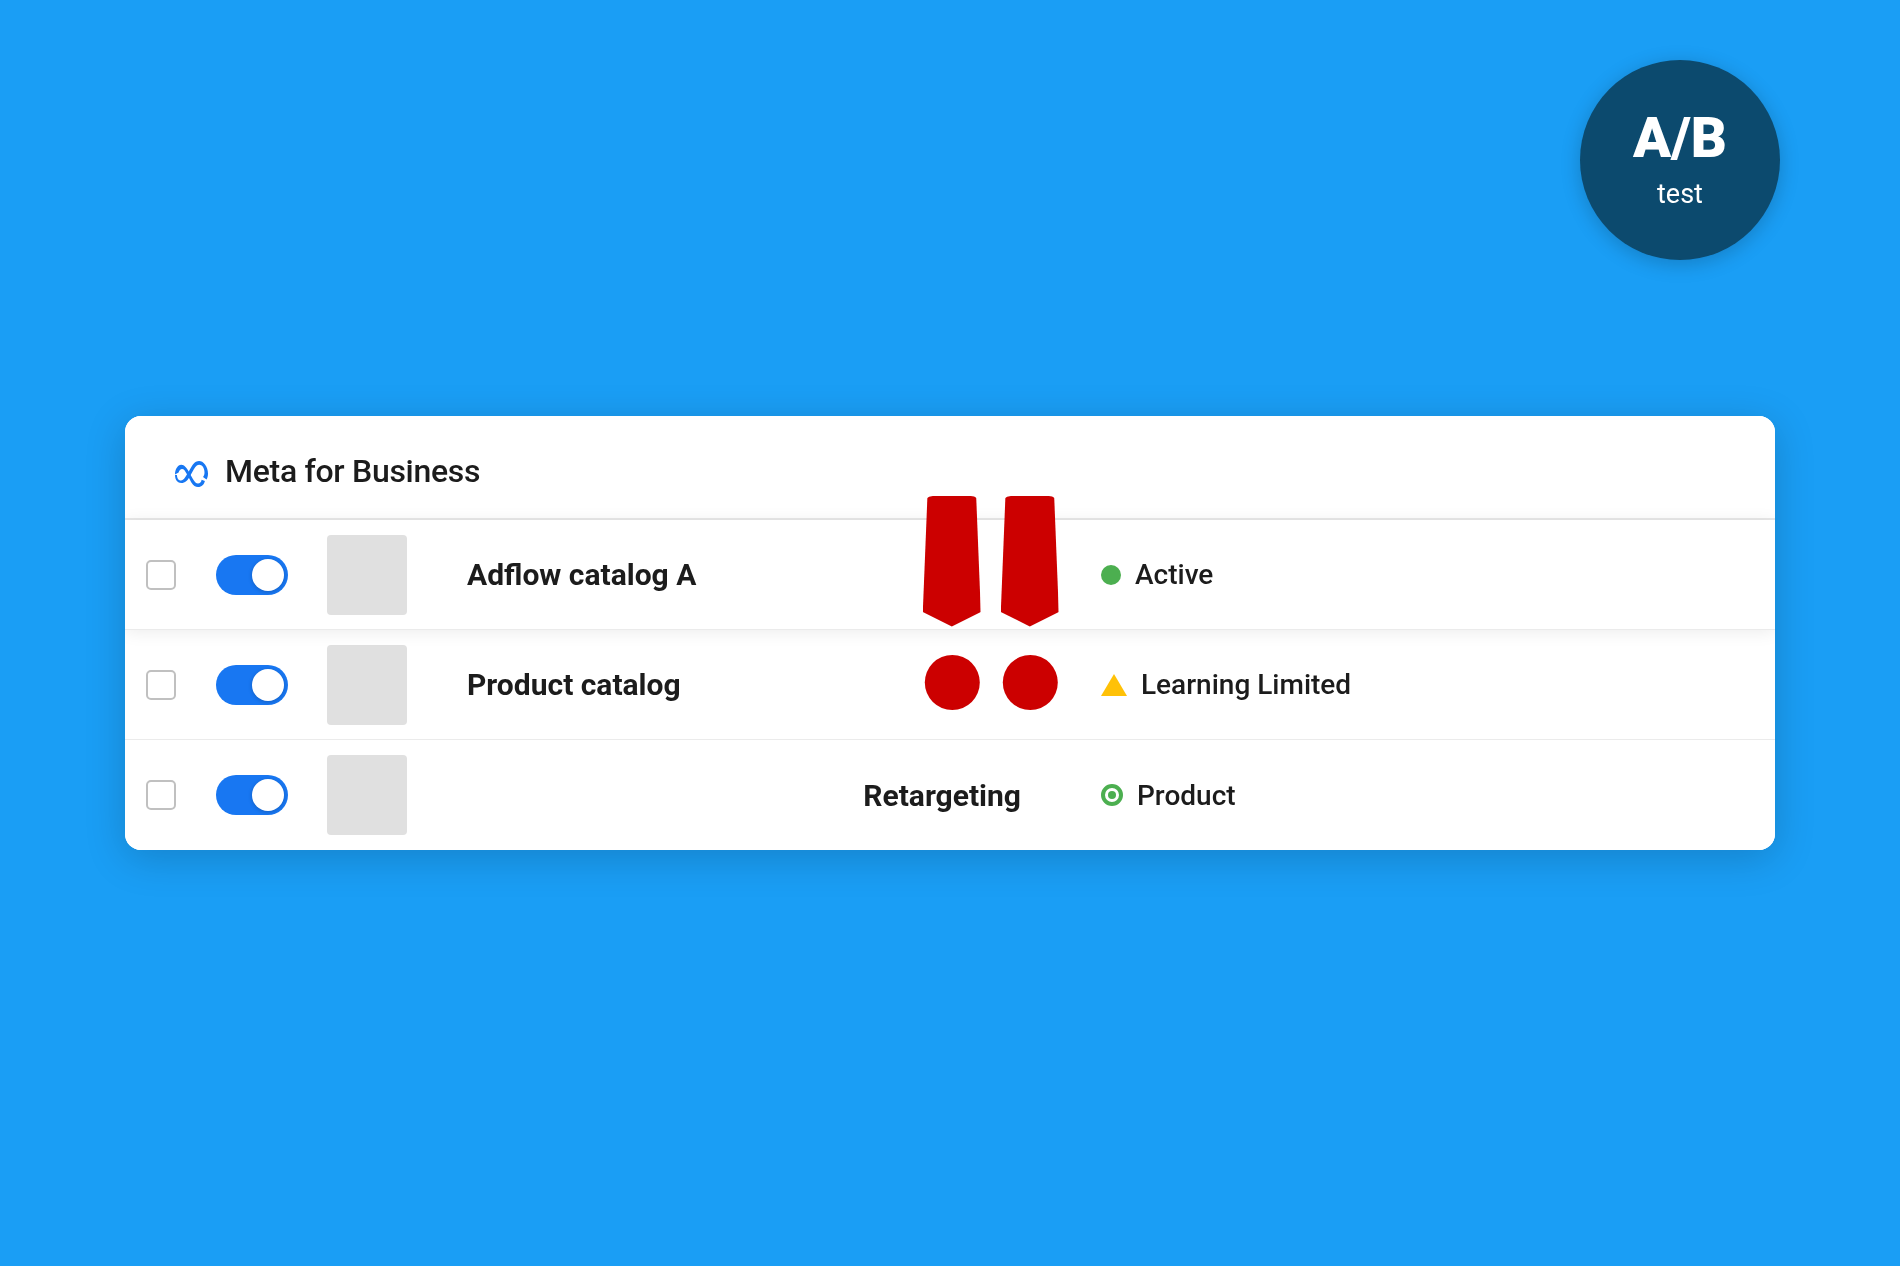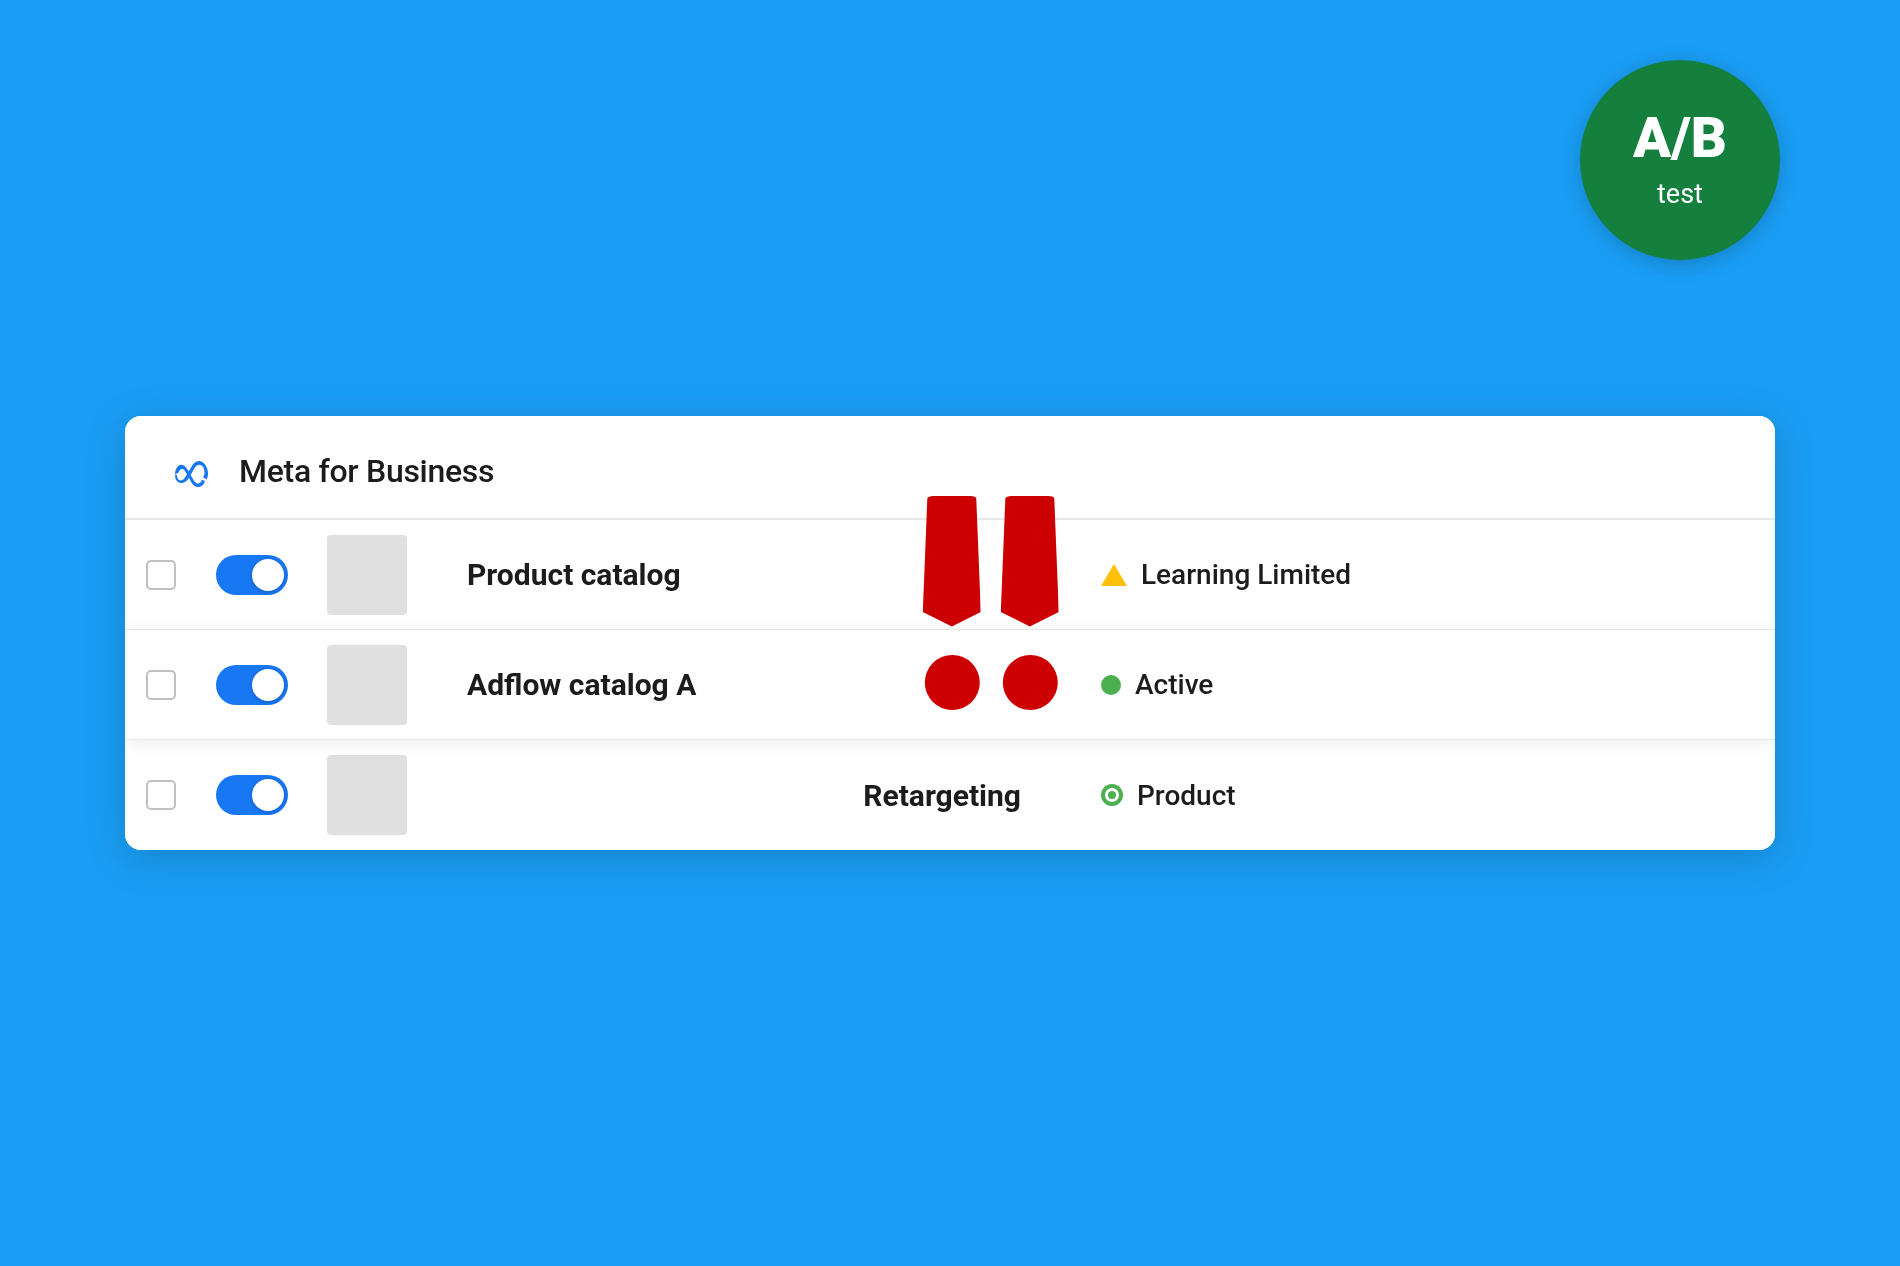--- a/index.html
+++ b/index.html
@@ -15,21 +15,21 @@
       overflow: hidden;
       position: relative;
     }
 
     .ab-badge {
       position: absolute;
       top: 60px;
       right: 120px;
       width: 200px;
       height: 200px;
-      background: #15803d;
+      background: #0c4a6e;
       border-radius: 50%;
       display: flex;
       flex-direction: column;
       align-items: center;
       justify-content: center;
       z-index: 10;
       box-shadow: 0 4px 20px rgba(0,0,0,0.2);
     }
 
     .ab-badge-text-main {
@@ -59,21 +59,21 @@
       background: white;
       padding: 36px 48px 28px 48px;
       border-bottom: 2px solid #e8e8e8;
       display: flex;
       align-items: center;
     }
 
     .meta-logo {
       display: flex;
       align-items: center;
-      gap: 14px;
+      gap: 0;
     }
 
     .meta-icon {
       width: 52px;
       height: 32px;
     }
 
     .meta-logo-text {
       font-size: 32px;
       font-weight: 500;
@@ -292,56 +292,56 @@
       <div class="big-exclaim-dot"></div>
     </div>
     <div class="big-exclaim">
       <div class="big-exclaim-body"></div>
       <div class="big-exclaim-dot"></div>
     </div>
   </div>
 
   <div class="table-body">
 
+    <div class="table-row row-highlighted">
+      <div class="col-checkbox">
+        <div class="checkbox"></div>
+      </div>
+      <div class="col-toggle">
+        <div class="toggle"></div>
+      </div>
+      <div class="col-thumbnail">
+        <div class="thumbnail-placeholder"></div>
+      </div>
+      <div class="col-name">Adflow catalog A</div>
+      <div class="col-status">
+        <div class="status-dot green"></div>
+        <span>Active</span>
+      </div>
+      <div class="col-extra"></div>
+    </div>
+
     <div class="table-row">
       <div class="col-checkbox">
         <div class="checkbox"></div>
       </div>
       <div class="col-toggle">
         <div class="toggle"></div>
       </div>
       <div class="col-thumbnail">
         <div class="thumbnail-placeholder"></div>
       </div>
       <div class="col-name">Product catalog</div>
       <div class="col-status">
         <div class="status-triangle"></div>
         <span>Learning Limited</span>
       </div>
       <div class="col-extra"></div>
     </div>
 
-    <div class="table-row row-highlighted">
-      <div class="col-checkbox">
-        <div class="checkbox"></div>
-      </div>
-      <div class="col-toggle">
-        <div class="toggle"></div>
-      </div>
-      <div class="col-thumbnail">
-        <div class="thumbnail-placeholder"></div>
-      </div>
-      <div class="col-name">Adflow catalog A</div>
-      <div class="col-status">
-        <div class="status-dot green"></div>
-        <span>Active</span>
-      </div>
-      <div class="col-extra"></div>
-    </div>
-
     <div class="table-row">
       <div class="col-checkbox">
         <div class="checkbox"></div>
       </div>
       <div class="col-toggle">
         <div class="toggle"></div>
       </div>
       <div class="col-thumbnail">
         <div class="thumbnail-placeholder"></div>
       </div>

